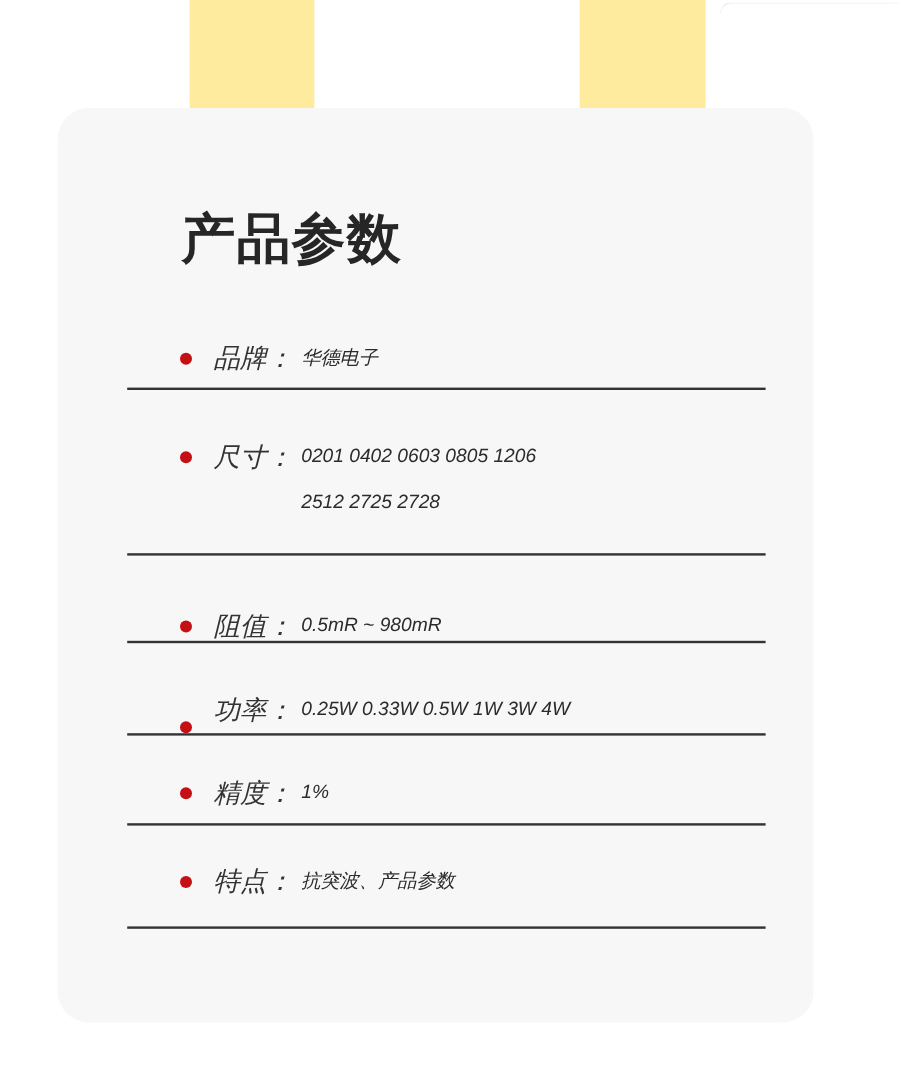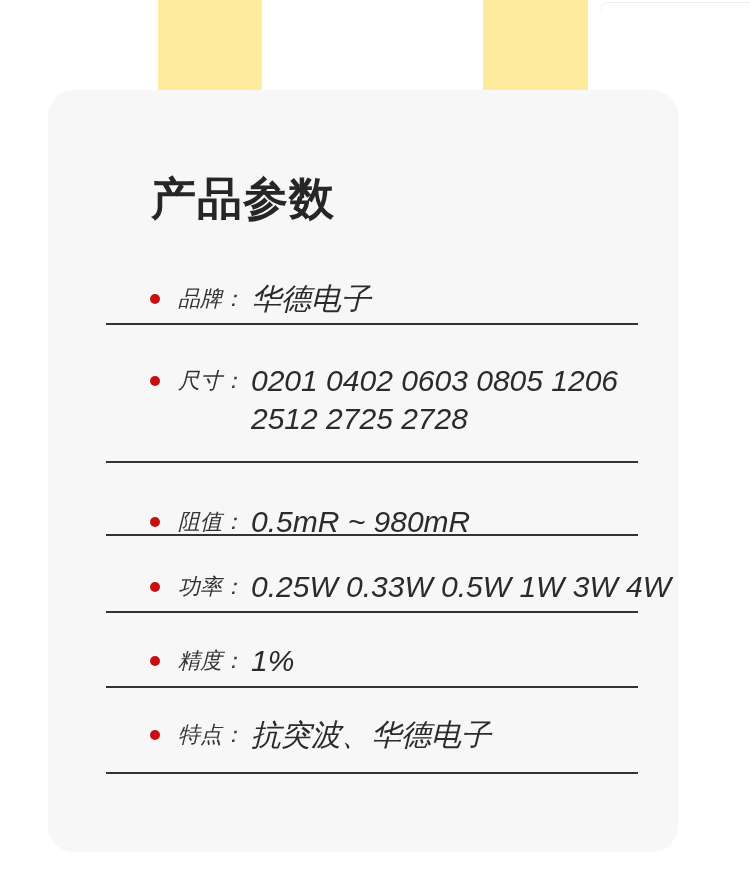--- a/index.html
+++ b/index.html
@@ -78,28 +78,28 @@
     font-style:italic;
   }
   .row .dot { width:10px; height:10px; margin-top:14px; margin-right:18px; }
   .label {
     width:73px; flex:0 0 auto;
     font-size:22px; line-height:38px;
     color:#333333; font-weight:500;
     white-space:nowrap;
   }
   .value, .value-line {
-    font-size:30px; line-height:38px;
+    font-size:16px; line-height:38px;
     color:#2b2b2b;
     white-space:nowrap;
   }
   .r1 { height:65px;  padding-top:20px; }
   .r2 { height:138px; padding-top:37px; }
   .r3 { height:73px;  padding-top:40px; }
-  .r4 { height:77px;  padding-top:32px; }
+  .r4 { height:77px;  padding-top:32px;align-items:flex-end; }
   .r5 { height:75px;  padding-top:29px; }
   .r6 { height:86px;  padding-top:28px; }
 </style>
 </head>
 <body>
 
 <div class="page">
 
   <div class="prev-edge"></div>
 
@@ -143,18 +143,18 @@
 
       <div class="row r5">
         <span class="dot"></span>
         <span class="label">精度：</span>
         <span class="value">1%</span>
       </div>
 
       <div class="row r6">
         <span class="dot"></span>
         <span class="label">特点：</span>
-        <span class="value">抗突波、华德电子</span>
+        <span class="value">抗突波、产品参数</span>
       </div>
 
     </div>
   </div>
 </div>
 
 </body></html>

